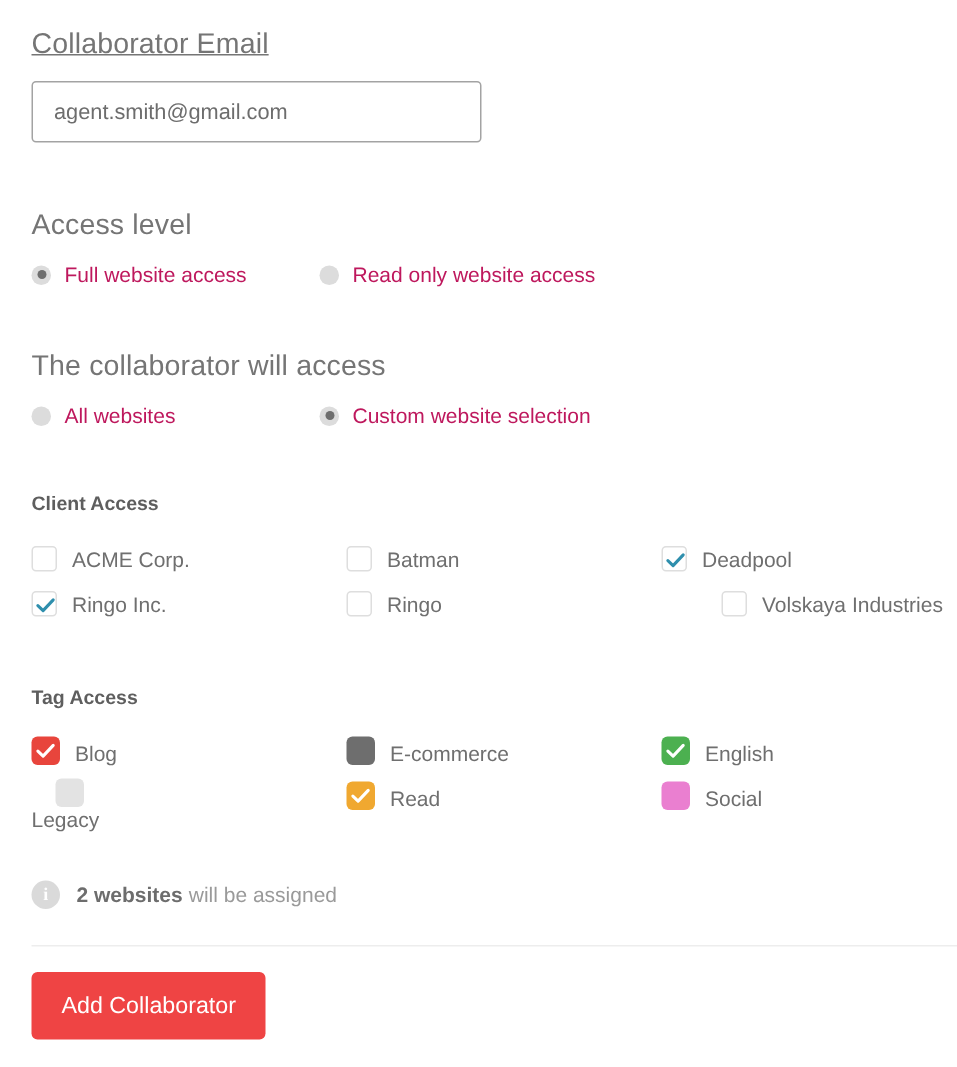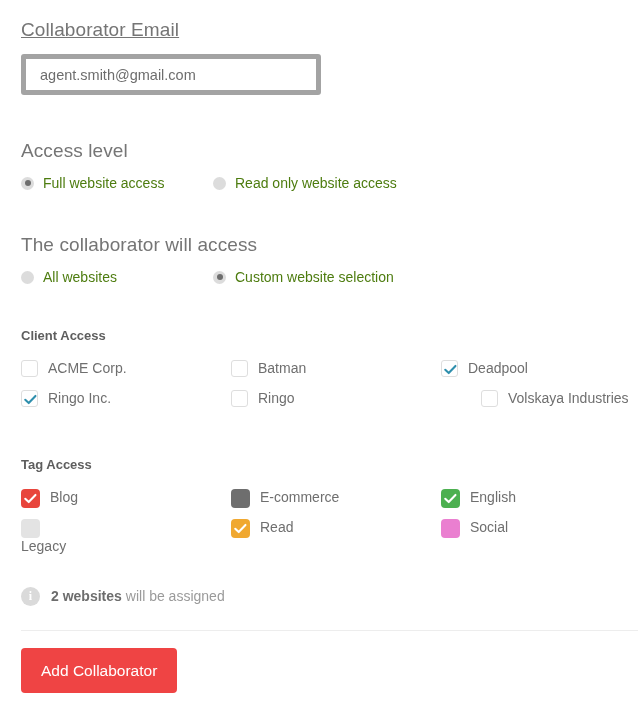--- a/index.html
+++ b/index.html
@@ -41,21 +41,21 @@
 
   
   #email-label { position: absolute; left: 21px; top: 19px; text-decoration: underline; }
   .text-input {
     position: absolute;
     left: 21px;
     top: 54px;
     width: 300px;
     height: 41px;
     box-sizing: border-box;
-    border: 5px solid #a3a3a3;
+    border: 1px solid #a3a3a3;
     border-radius: 3px;
     background: #fff;
     color: #6d6d6d;
     font-family: "Liberation Sans", sans-serif;
     font-size: 14.5px;
     padding: 0 14px;
     outline: none;
   }
   .text-input::placeholder { color: #b7b7b7; }
 
@@ -92,36 +92,36 @@
     position: absolute;
     left: 3.5px;
     top: 3.5px;
     width: 6px;
     height: 6px;
     border-radius: 50%;
     background: #6e6e6e;
   }
   .radio-opt .label {
     font-size: 14px;
-    color: #4d7c0f;
+    color: #be185d;
     white-space: nowrap;
   }
 
   
   #client-access-label { position: absolute; left: 21px; top: 328px; }
   #tag-access-label    { position: absolute; left: 21px; top: 457px; }
 
   .cb-grid { position: absolute; left: 21px; width: 600px; }
   #client-grid { top: 360px; }
   #tag-grid    { top: 489px; }
 
   .cb-item {
     position: absolute;
     display: flex;
-    align-items: flex-start;
+    align-items: flex-end;
     height: 21px;
     cursor: pointer;
     white-space: nowrap;
   }
   .cb-item .label {
     font-size: 14px;
     color: #6f6f6f;
   }
 
   

